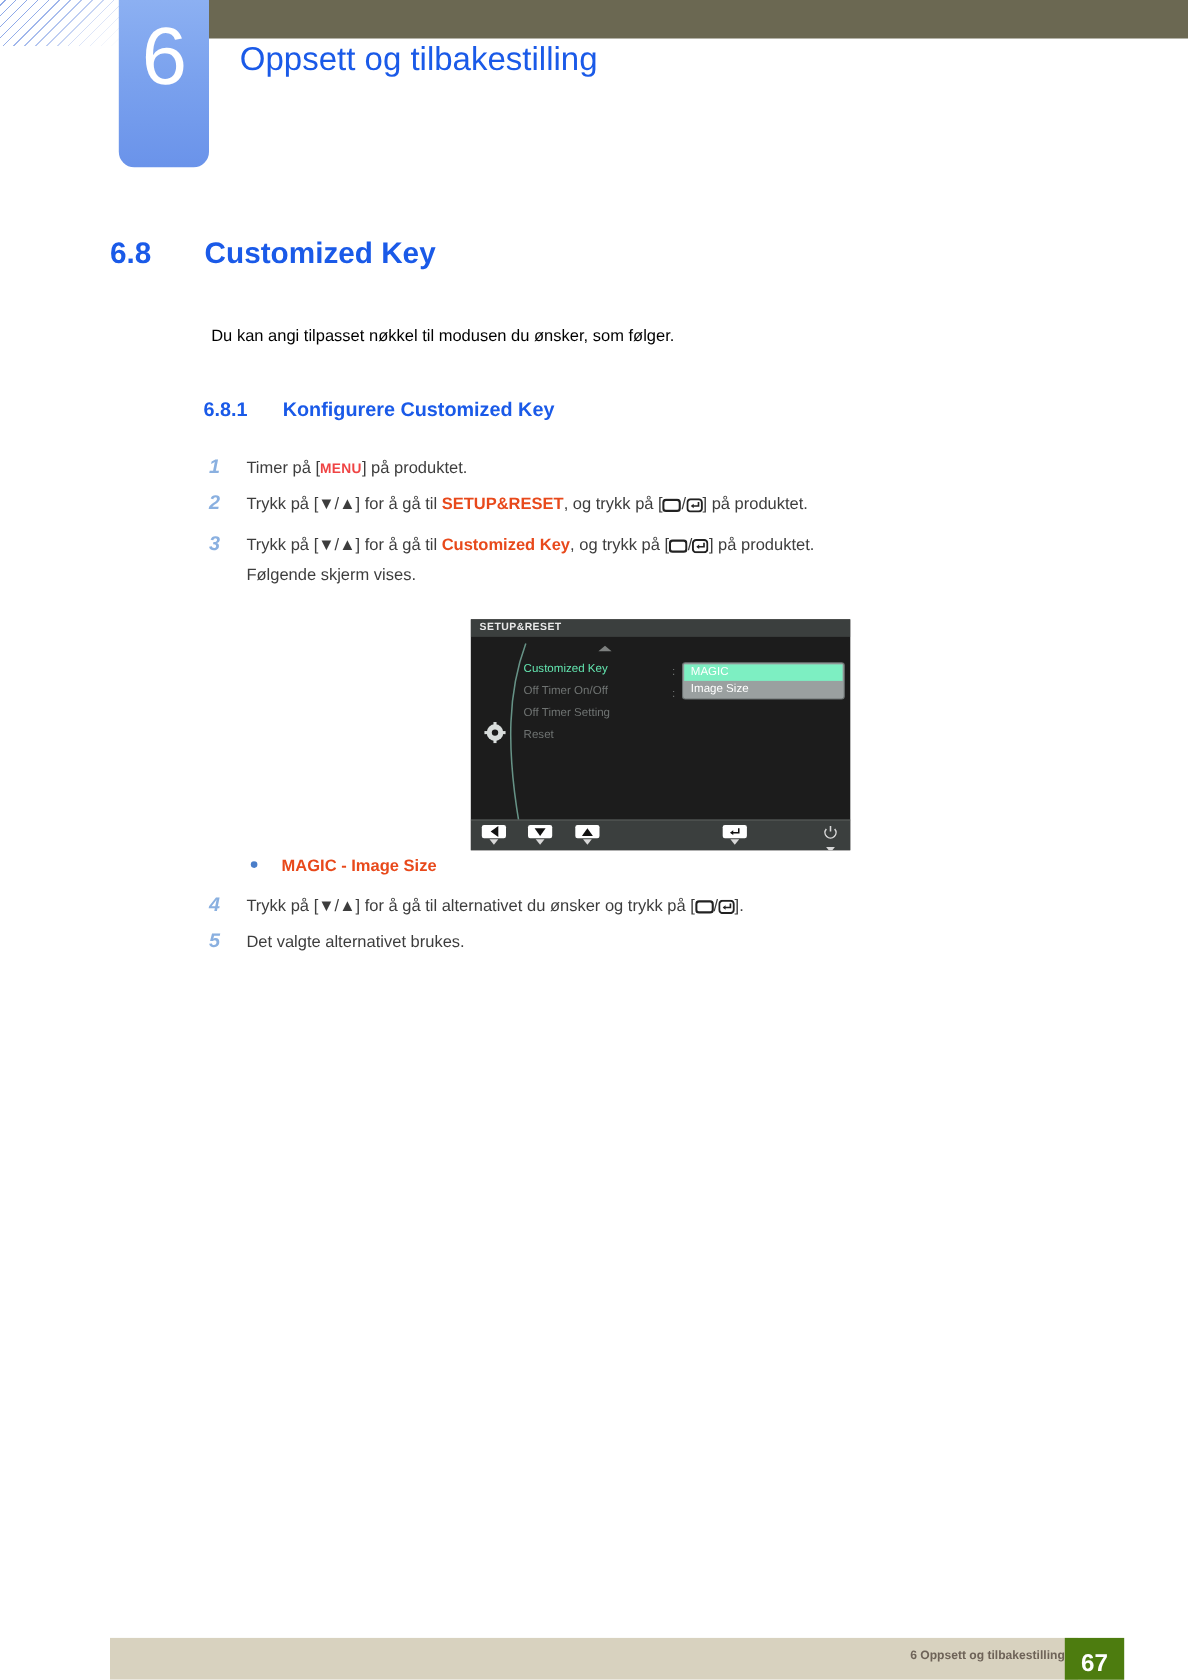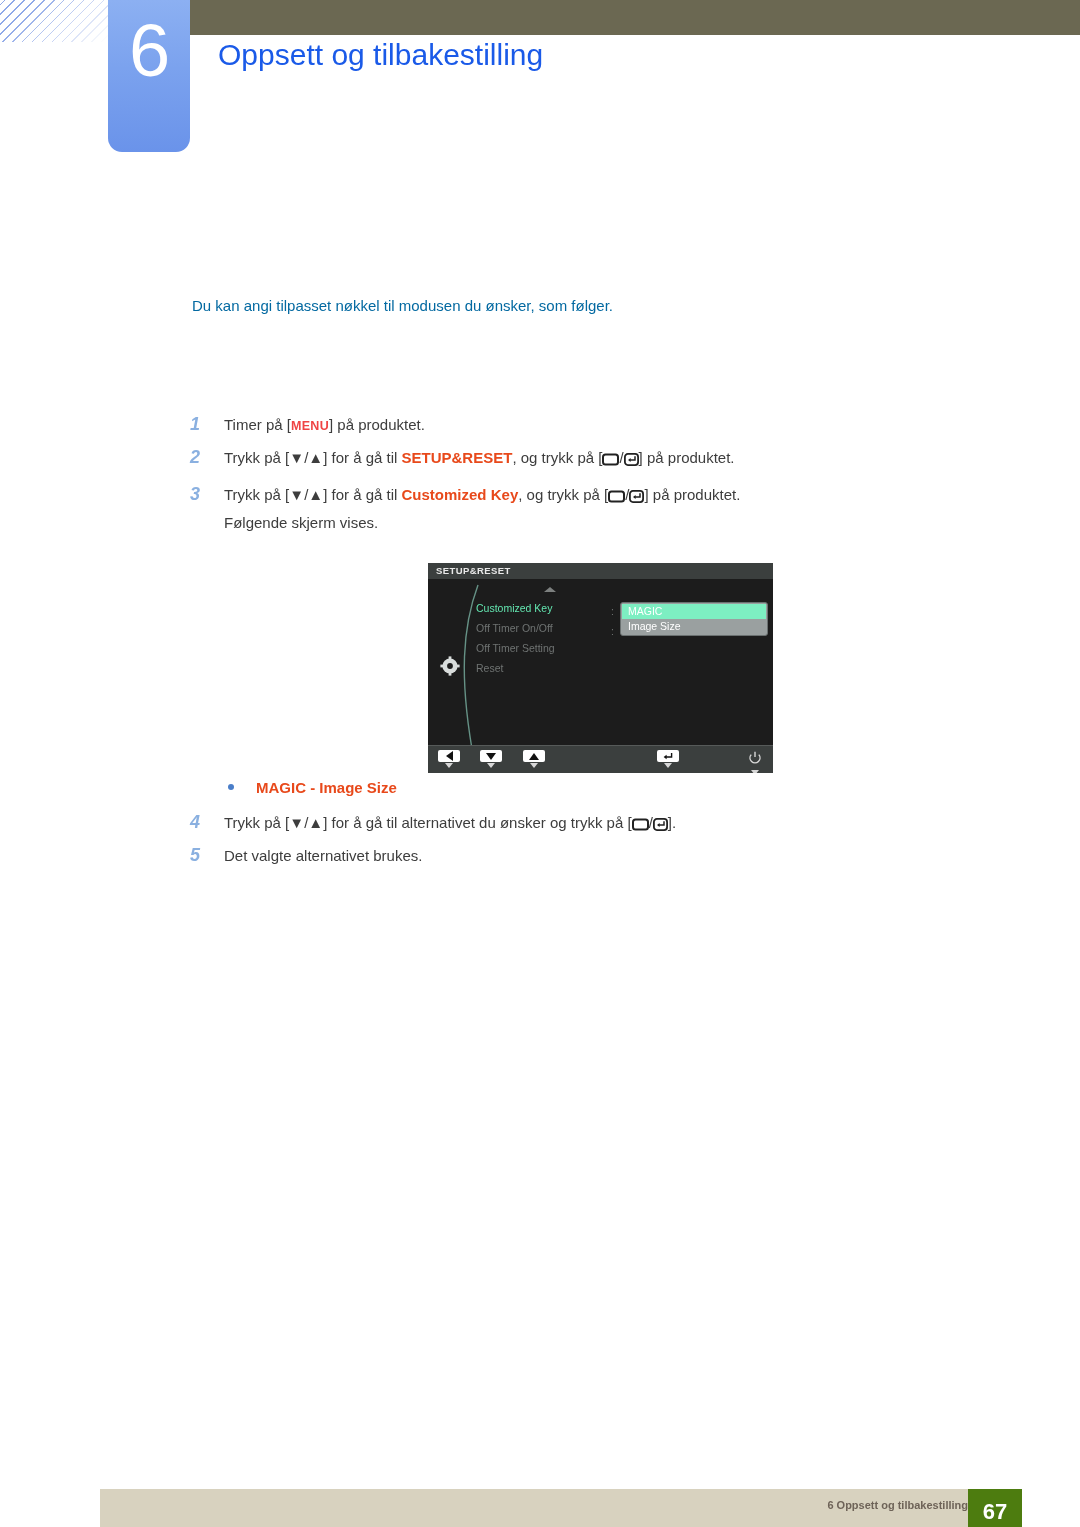--- a/index.html
+++ b/index.html
@@ -46,21 +46,21 @@
   
   .h2 {
     position: absolute; left: 100px; top: 215px;
     font-size: 27px; font-weight: bold; color: #1a5ae8;
     white-space: nowrap;
   }
   .h2 .num { display: inline-block; width: 86px; }
 
   .intro {
     position: absolute; left: 192px; top: 297px;
-    font-size: 15px; color: #0369a1;
+    font-size: 15px; color: #000000;
   }
 
   .h3 {
     position: absolute; left: 185px; top: 362px;
     font-size: 18px; font-weight: bold; color: #1a5ae8;
     white-space: nowrap;
   }
   .h3 .num { display: inline-block; width: 72px; }
 
   
@@ -197,23 +197,29 @@
 
 <div class="page">
 
   <div class="hatch"></div>
   <div class="olive-bar"></div>
   <div class="chap-box">
     <div class="chap-num">6</div>
   </div>
   <div class="chap-title">Oppsett og tilbakestilling</div>
 
+  <div class="h2">
+    <span class="num">6.8</span><span>Customized Key</span>
+  </div>
 
   <div class="intro">Du kan angi tilpasset nøkkel til modusen du ønsker, som følger.</div>
 
+  <div class="h3">
+    <span class="num">6.8.1</span><span>Konfigurere Customized Key</span>
+  </div>
 
   <div class="step step-1">
     <span class="n">1</span><span><span>Timer på [</span><span class="kbd-menu">MENU</span><span>] på produktet.</span></span>
   </div>
 
   <div class="step step-2">
     <span class="n">2</span><span><span>Trykk på [▼/▲] for å gå til </span><span class="orange">SETUP&amp;RESET</span><span>, og trykk på [</span><span class="ico-disp"><svg width="17" height="13" viewBox="0 0 17 13">
             <rect x="1" y="1.5" width="15" height="10" rx="2.5" ry="2.5" fill="none" stroke="#222" stroke-width="2"></rect>
           </svg></span><span>/</span><span class="ico-enter"><svg width="15" height="13" viewBox="0 0 15 13">
             <rect x="0.9" y="0.9" width="13.2" height="11.2" rx="3" ry="3" fill="none" stroke="#222" stroke-width="1.8"></rect>

